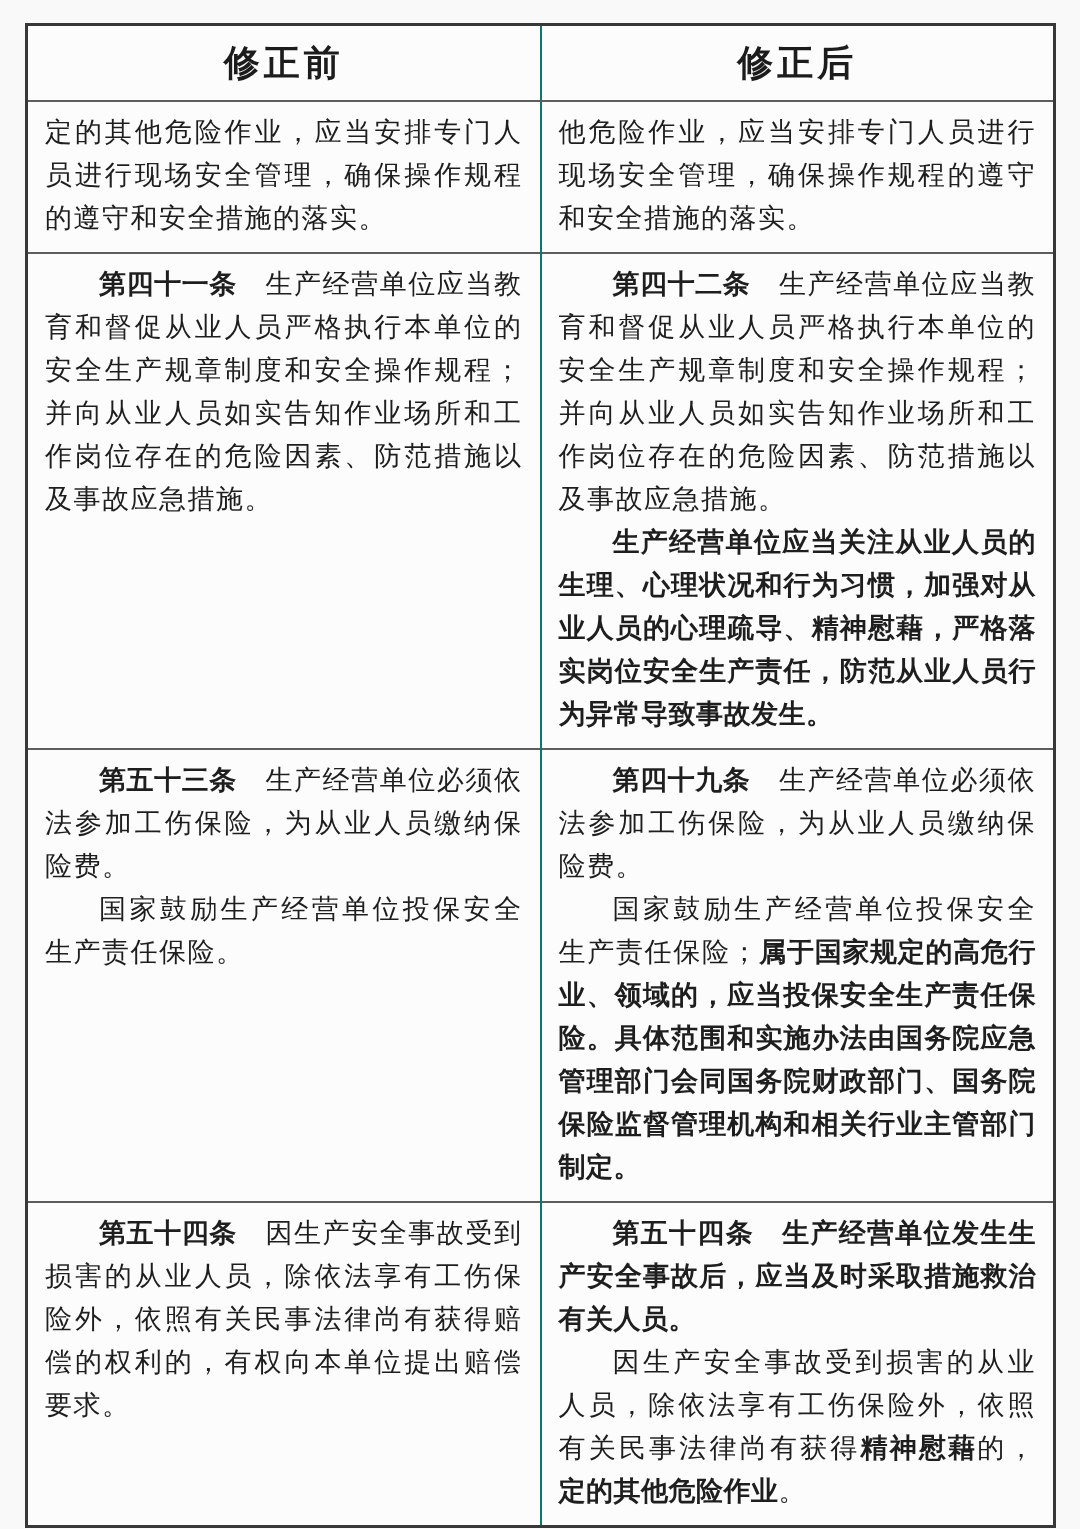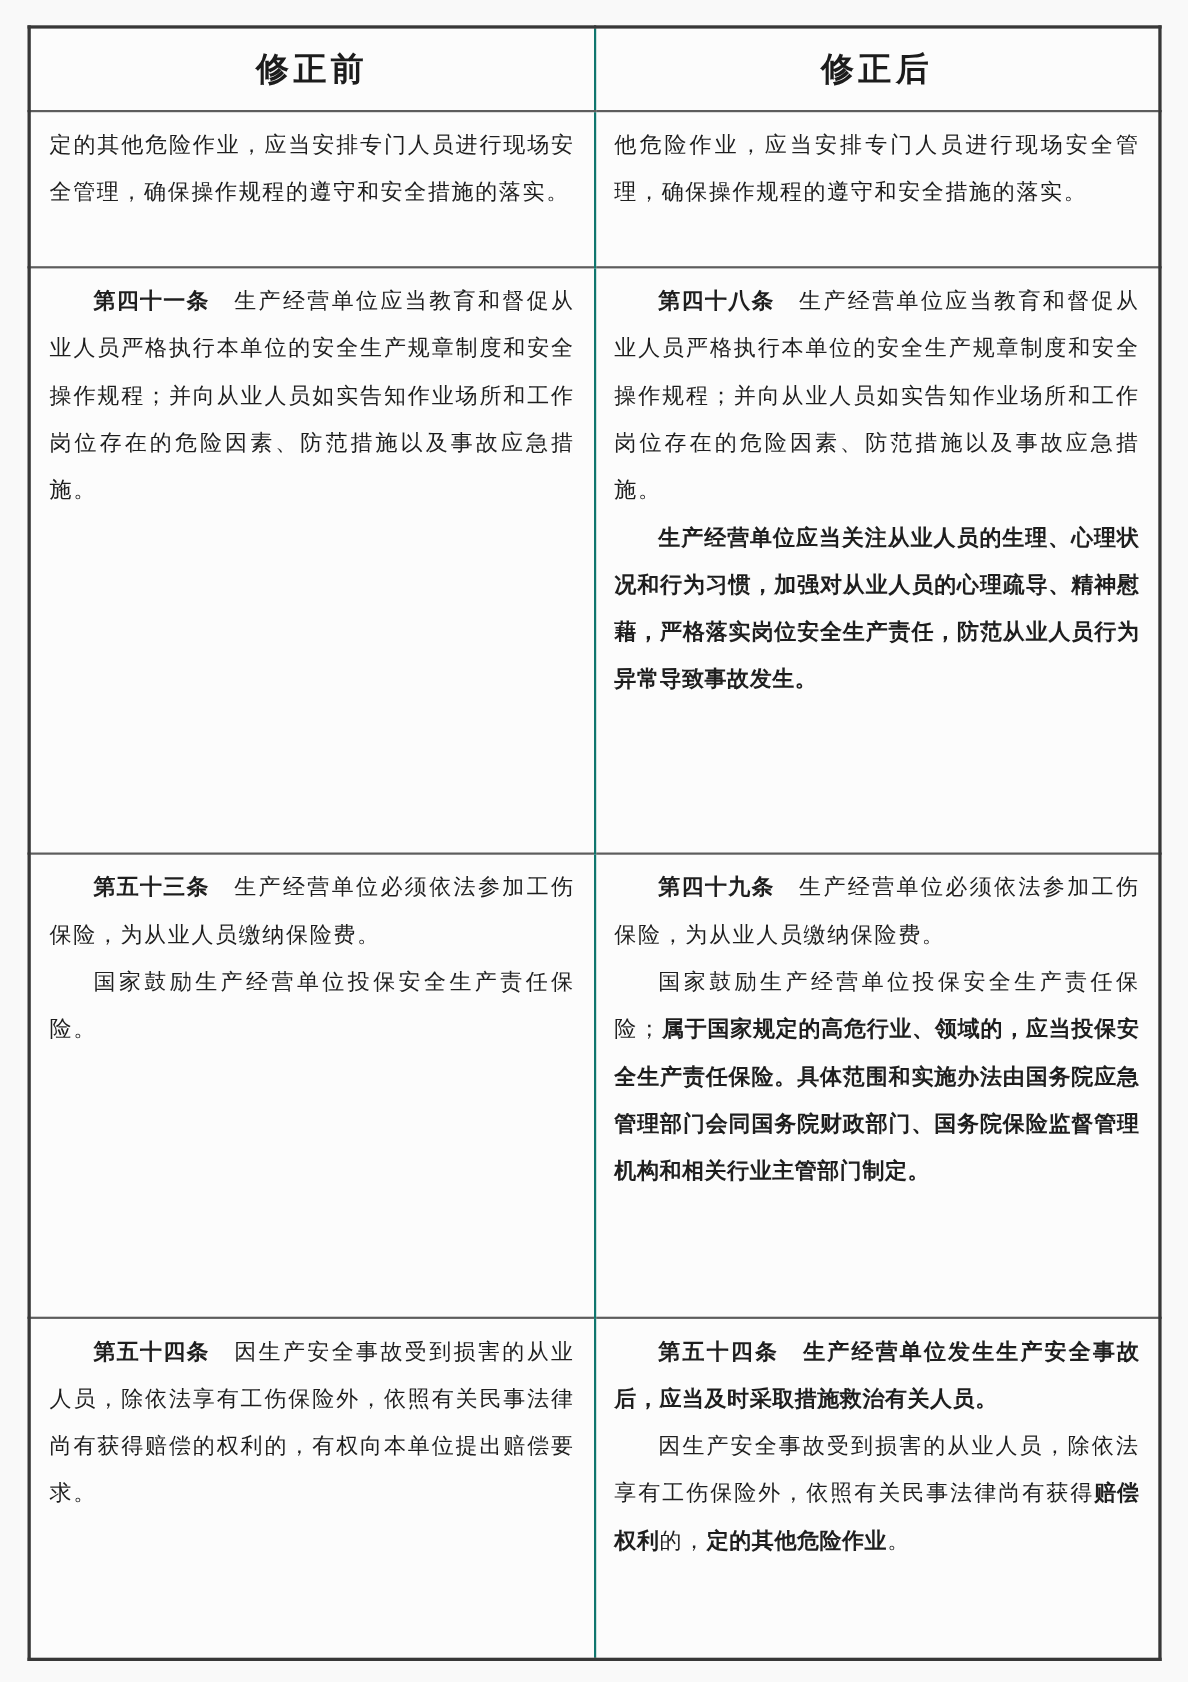--- a/index.html
+++ b/index.html
@@ -25,41 +25,41 @@
     height: 100%;
     border-collapse: collapse;
     table-layout: fixed;
     background: #fcfcfc;
     border: 3px solid #383838;
   }
   th.hdr {
     height: 72px;
     font-family: "Liberation Sans", "DejaVu Sans", sans-serif;
     font-weight: 700;
-    font-size: 30px;
+    font-size: 36px;
     letter-spacing: 4px;
     color: #1c1c1c;
     text-align: center;
     vertical-align: middle;
     border-bottom: 2px solid #5d5d5d;
   }
   th.hdr + th.hdr,
   td.cell + td.cell {
     border-left: 2px solid #0f766e;
   }
   tr.body-row td.cell {
     border-top: 2px solid #5d5d5d;
   }
   td.cell {
     vertical-align: top;
     padding: 9px 17px 12px 17px;
   }
   td.cell p {
     margin: 0;
-    font-size: 20px;
+    font-size: 27px;
     line-height: 43px;
     color: #1e1e1e;
     text-align: justify;
     text-justify: inter-ideograph;
     text-indent: 2em;
     letter-spacing: 1.5px;
   }
   td.cell p.no-indent {
     text-indent: 0;
   }
@@ -95,38 +95,38 @@
           </td>
           <td class="cell">
             <p class="no-indent"><span class="reg">他危险作业，应当安排专门人员进行现场安全管理，确保操作规程的遵守和安全措施的落实。</span></p>
           </td>
         </tr>
         <tr class="body-row">
           <td class="cell">
             <p><span class="bold">第四十一条</span><span class="reg">　生产经营单位应当教育和督促从业人员严格执行本单位的安全生产规章制度和安全操作规程；并向从业人员如实告知作业场所和工作岗位存在的危险因素、防范措施以及事故应急措施。</span></p>
           </td>
           <td class="cell">
-            <p><span class="bold">第四十八条</span><span class="reg">　生产经营单位应当教育和督促从业人员严格执行本单位的安全生产规章制度和安全操作规程；并向从业人员如实告知作业场所和工作岗位存在的危险因素、防范措施以及事故应急措施。</span></p>
+            <p><span class="bold">第四十二条</span><span class="reg">　生产经营单位应当教育和督促从业人员严格执行本单位的安全生产规章制度和安全操作规程；并向从业人员如实告知作业场所和工作岗位存在的危险因素、防范措施以及事故应急措施。</span></p>
             <p><span class="bold">生产经营单位应当关注从业人员的生理、心理状况和行为习惯，加强对从业人员的心理疏导、精神慰藉，严格落实岗位安全生产责任，防范从业人员行为异常导致事故发生。</span></p>
           </td>
         </tr>
         <tr class="body-row">
           <td class="cell">
             <p><span class="bold">第五十三条</span><span class="reg">　生产经营单位必须依法参加工伤保险，为从业人员缴纳保险费。</span></p>
             <p><span class="reg">国家鼓励生产经营单位投保安全生产责任保险。</span></p>
           </td>
           <td class="cell">
             <p><span class="bold">第四十九条</span><span class="reg">　生产经营单位必须依法参加工伤保险，为从业人员缴纳保险费。</span></p>
             <p><span class="reg">国家鼓励生产经营单位投保安全生产责任保险；</span><span class="bold">属于国家规定的高危行业、领域的，应当投保安全生产责任保险。具体范围和实施办法由国务院应急管理部门会同国务院财政部门、国务院保险监督管理机构和相关行业主管部门制定。</span></p>
           </td>
         </tr>
         <tr class="body-row">
           <td class="cell">
             <p><span class="bold">第五十四条</span><span class="reg">　因生产安全事故受到损害的从业人员，除依法享有工伤保险外，依照有关民事法律尚有获得赔偿的权利的，有权向本单位提出赔偿要求。</span></p>
           </td>
           <td class="cell">
             <p><span class="bold">第五十四条　生产经营单位发生生产安全事故后，应当及时采取措施救治有关人员。</span></p>
-            <p><span class="reg">因生产安全事故受到损害的从业人员，除依法享有工伤保险外，依照有关民事法律尚有获得</span><span class="bold">赔偿权利</span><span class="reg">的，</span><span class="bold">定的其他危险作业</span><span class="reg">。</span></p>
+            <p><span class="reg">因生产安全事故受到损害的从业人员，除依法享有工伤保险外，依照有关民事法律尚有获得</span><span class="bold">精神慰藉</span><span class="reg">的，</span><span class="bold">定的其他危险作业</span><span class="reg">。</span></p>
           </td>
         </tr>
       </tbody>
   </table>
 </div>
 
 </body></html>

